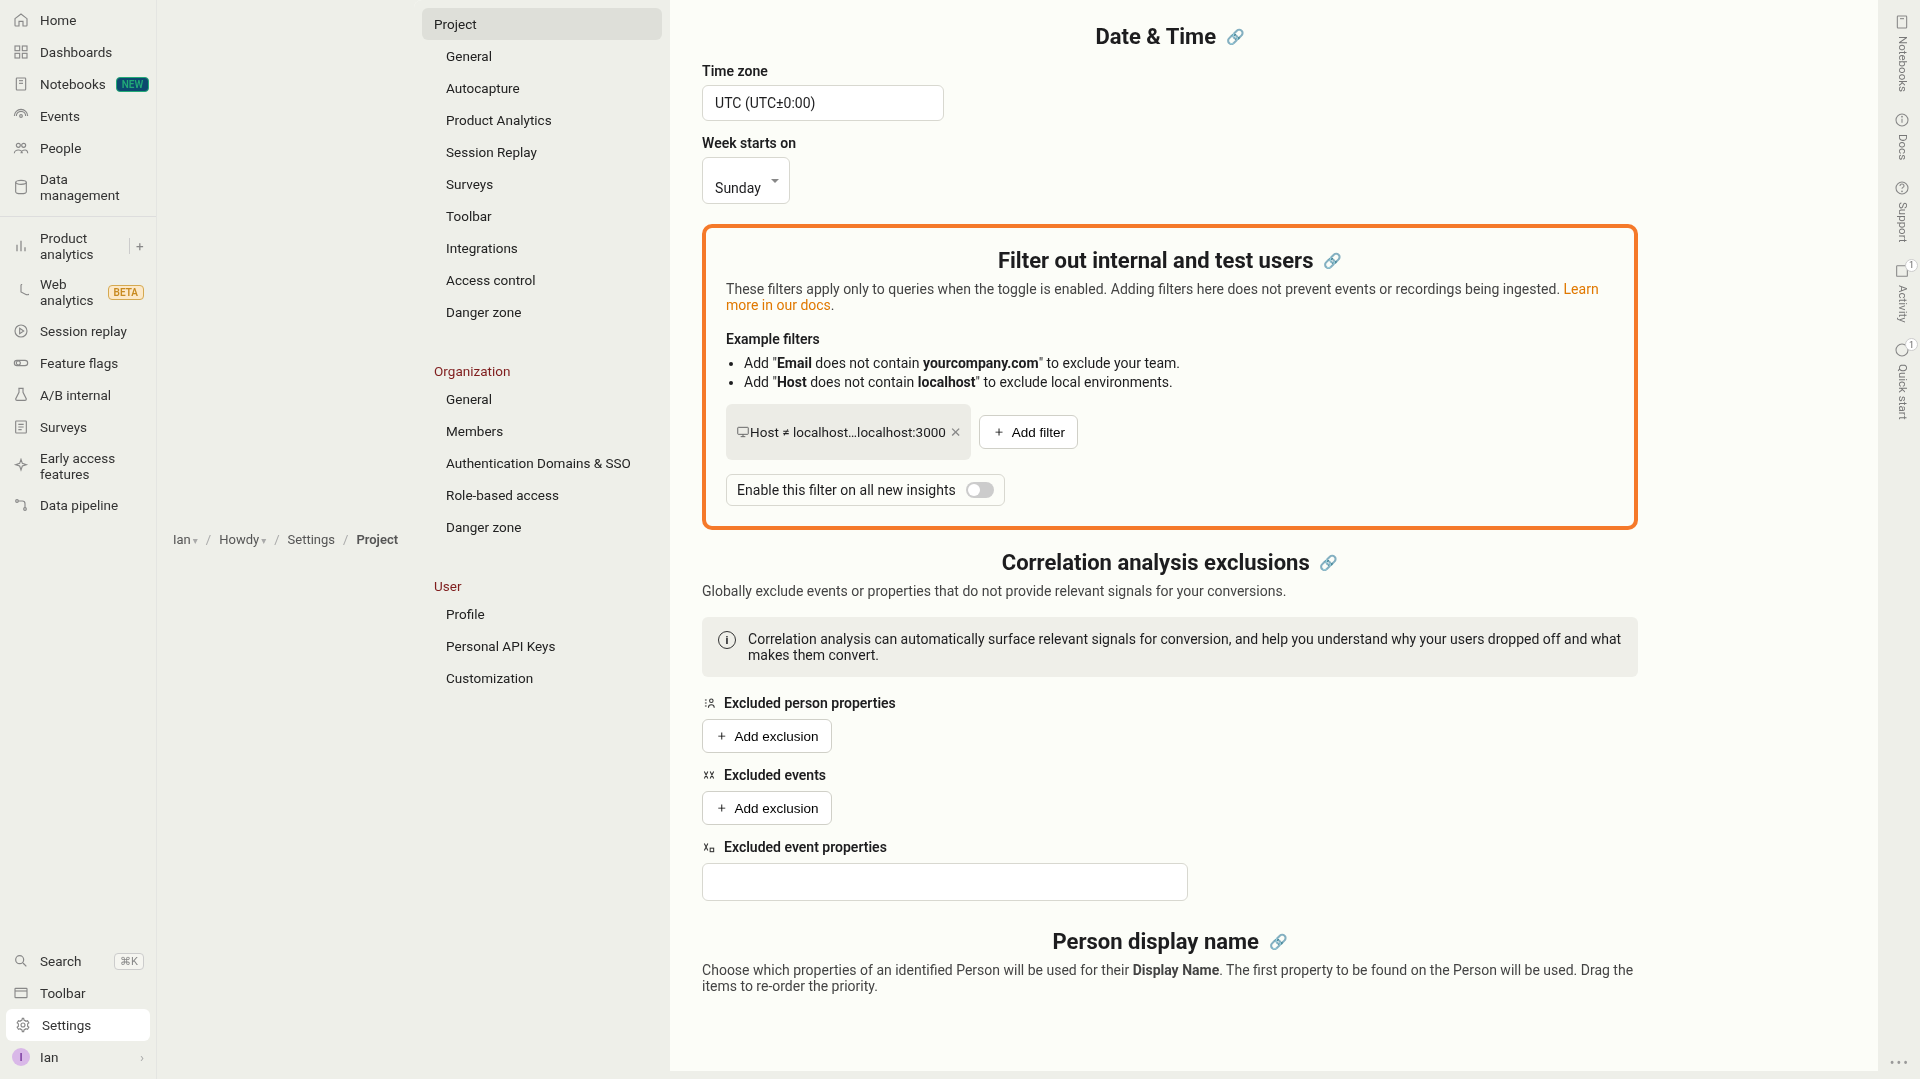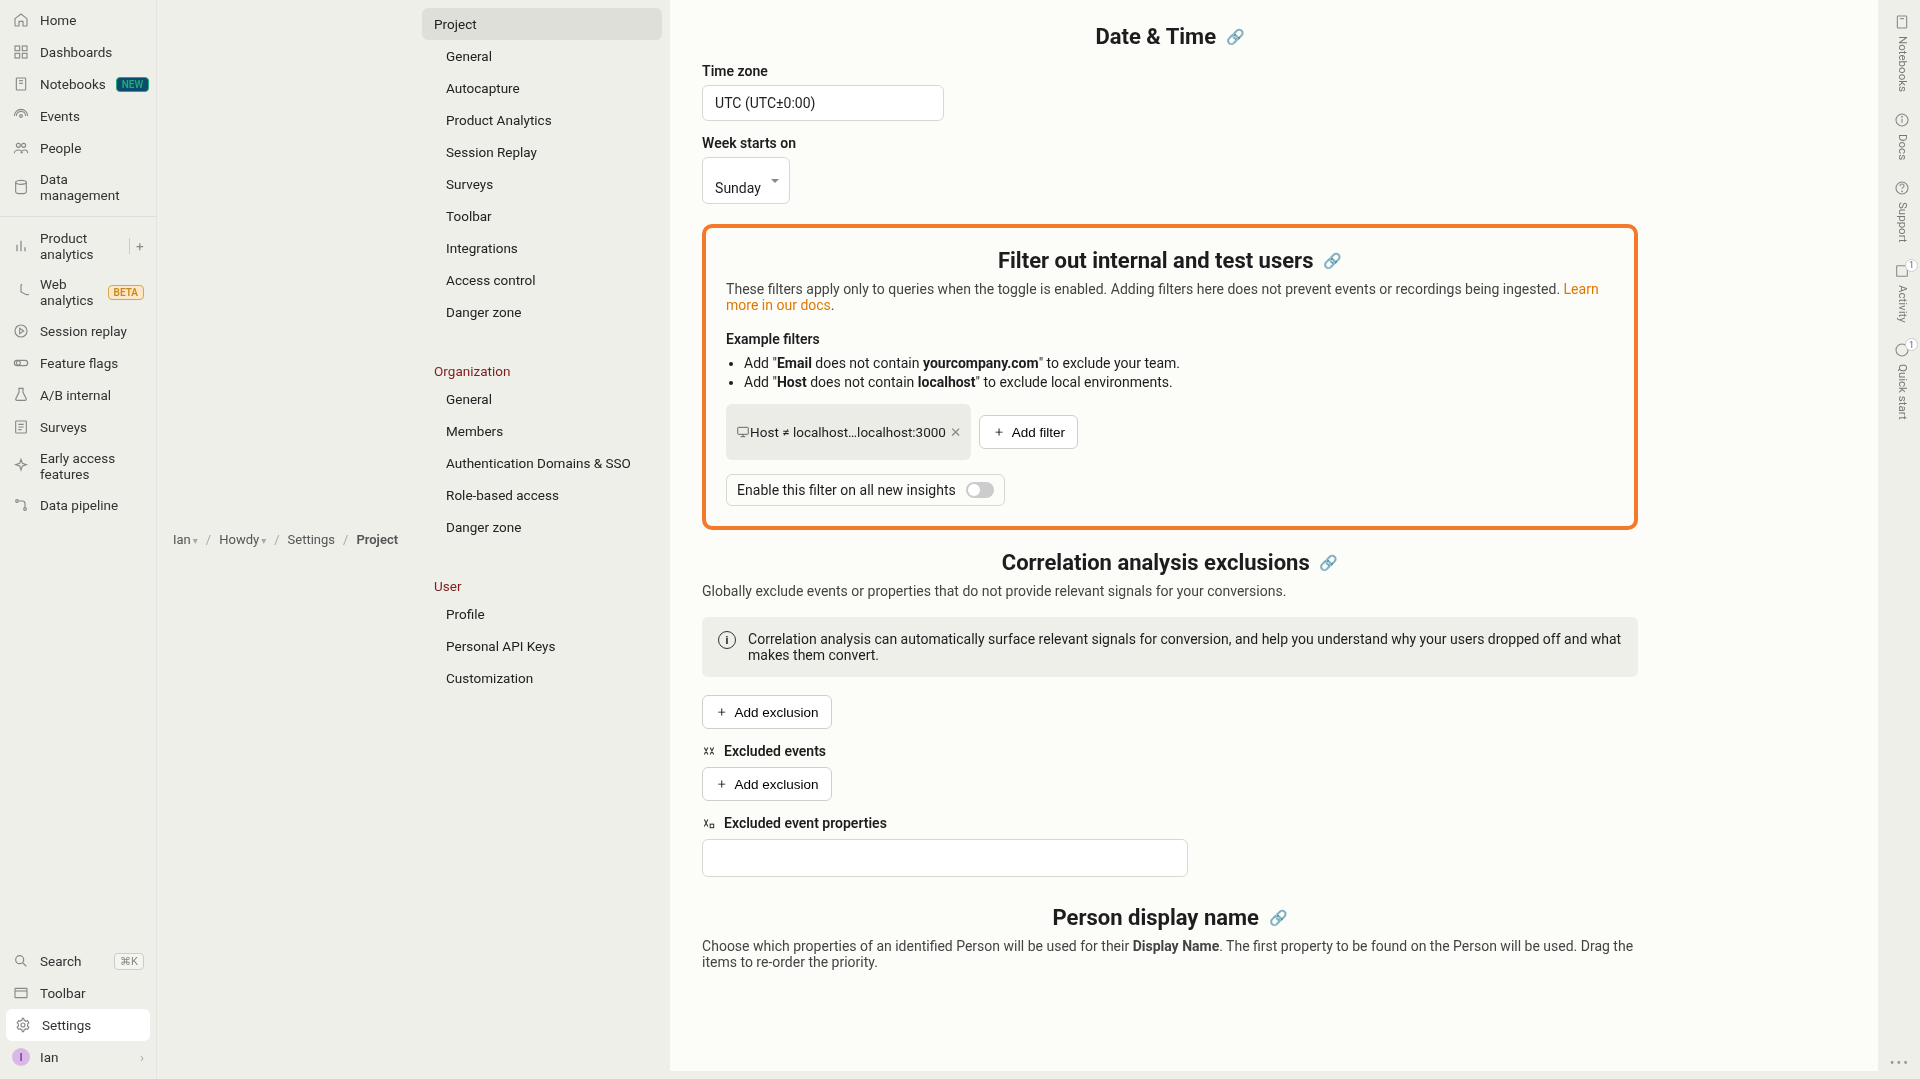--- a/index.html
+++ b/index.html
@@ -468,20 +468,30 @@
         <h2 class="section-title">
           <span>Correlation analysis exclusions</span>
           <span class="link-ic">🔗</span>
         </h2>
         <p class="section-desc">Globally exclude events or properties that do not provide relevant signals for your conversions.</p>
         <div class="info-banner">
           <span class="info-icon">i</span>
           <span>Correlation analysis can automatically surface relevant signals for conversion, and help you understand why your users dropped off and what makes them convert.</span>
         </div>
 
+        <div class="prop-head">
+          <span class="shape-ic">
+              <svg viewBox="0 0 24 24" width="14" height="14" fill="none" stroke="#333" stroke-width="1.8">
+                <path d="M5 7h3M5 12h3M5 17h3"></path>
+                <circle cx="16" cy="8" r="3"></circle>
+                <path d="M11 20c0-3 2-5 5-5s5 2 5 5"></path>
+              </svg>
+            </span>
+          <span>Excluded person properties</span>
+        </div>
         <button class="btn-outline">
           <span>＋</span>
           <span>Add exclusion</span>
         </button>
 
         <div class="prop-head">
           <span class="shape-ic">
               <svg viewBox="0 0 24 24" width="14" height="14" fill="none" stroke="#333" stroke-width="1.8">
                 <path d="M4 18l6-12M10 18L4 6M14 6l6 12M20 6l-6 12"></path>
               </svg>

